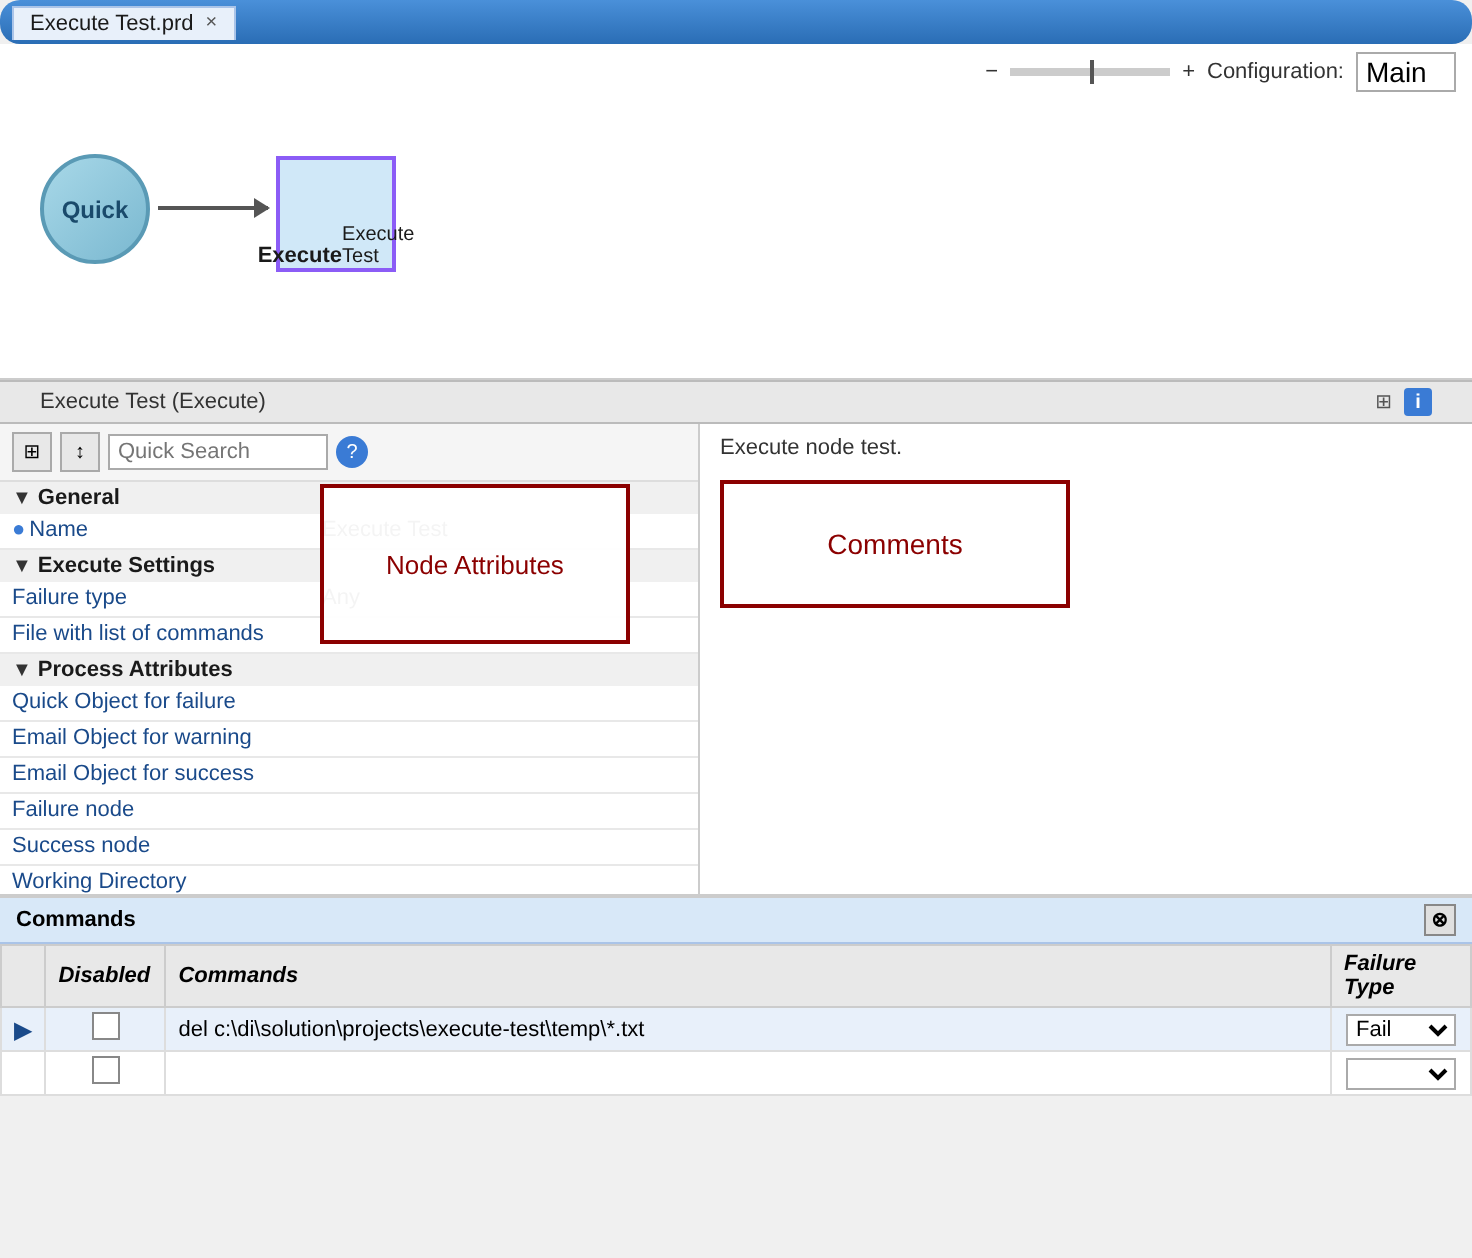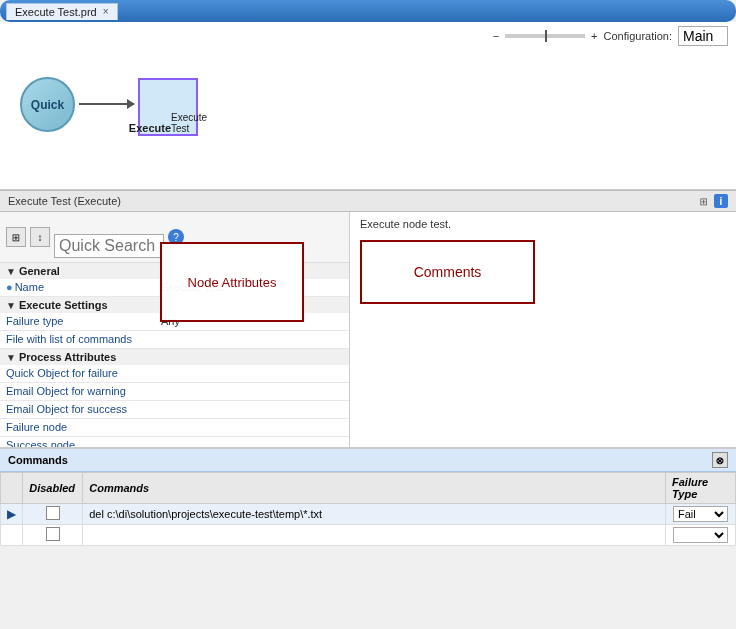--- a/index.html
+++ b/index.html
@@ -121,21 +121,21 @@
       font-size: 11px;
       color: #1a1a1a;
       font-weight: bold;
     }
 
     
     .section-bar {
       background: #e8e8e8;
       border-top: 1px solid #bbb;
       border-bottom: 1px solid #bbb;
-      padding: 3px 8px;
+      padding: 3px 20px;
       font-size: 11px;
       color: #333;
       display: flex;
       justify-content: space-between;
       align-items: center;
     }
     .info-icon {
       width: 14px;
       height: 14px;
       background: #3a7bd5;
@@ -175,24 +175,23 @@
       background: #e8e8e8;
       display: flex;
       align-items: center;
       justify-content: center;
       font-size: 10px;
       cursor: pointer;
     }
     .search-box {
       border: 1px solid #aaa;
       padding: 2px 4px;
-      font-size: 16px;
+      font-size: 11px;
       width: 110px;
       color: #555;
-      margin-top: 18px;
     }
     .help-icon {
       width: 16px;
       height: 16px;
       background: #3a7bd5;
       color: white;
       border-radius: 50%;
       font-size: 10px;
       display: flex;
       align-items: center;
@@ -227,21 +226,21 @@
       font-size: 11px;
       color: #333;
       flex: 1;
     }
 
     
     .node-attrs-box {
       position: absolute;
       left: 160px;
       top: 30px;
-      width: 144px;
+      width: 155px;
       height: 80px;
       border: 2px solid #8b0000;
       background: rgba(255,255,255,0.95);
       display: flex;
       align-items: center;
       justify-content: center;
       font-size: 13px;
       color: #8b0000;
       font-style: normal;
     }

